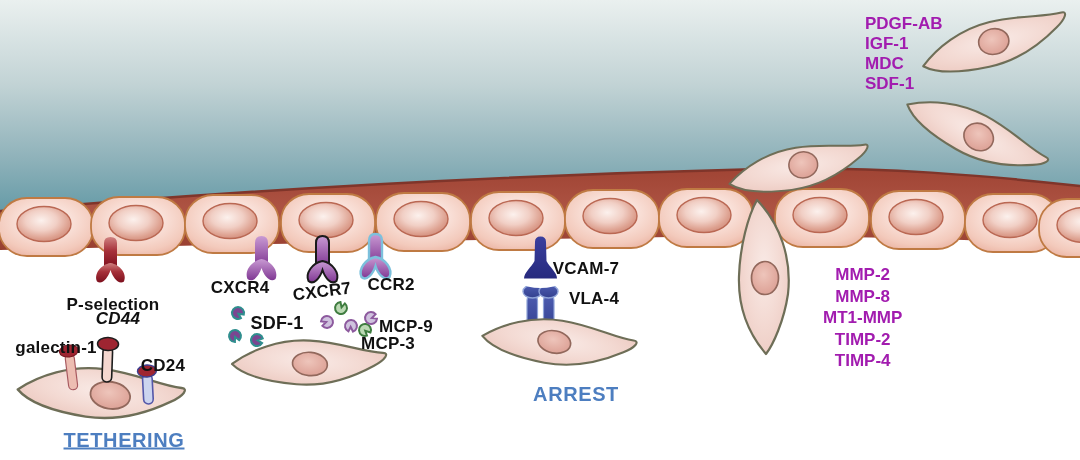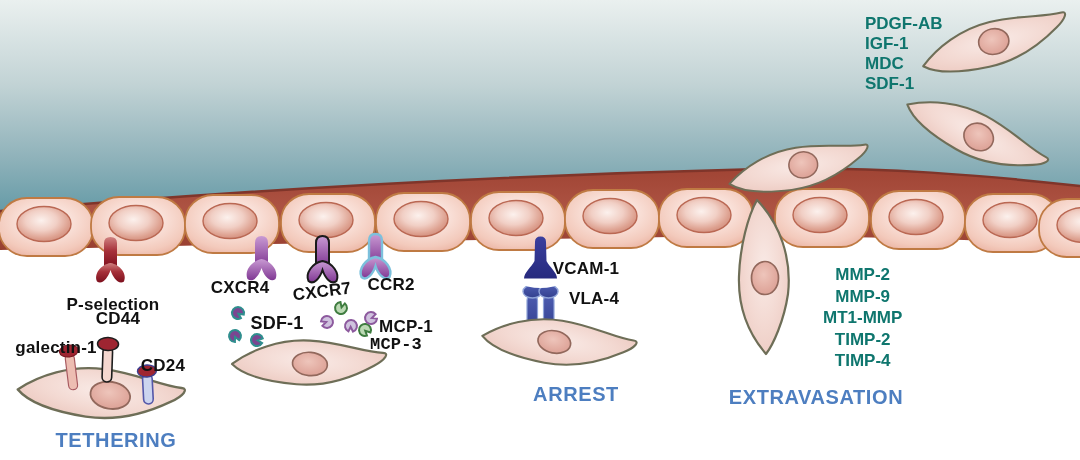--- a/index.html
+++ b/index.html
@@ -6,21 +6,21 @@
   #stage{position:relative;width:1080px;height:460px;overflow:hidden;background:#ffffff;
          font-family:"Liberation Sans",sans-serif;}
   #art{position:absolute;left:0;top:0;width:1080px;height:460px;z-index:1;}
   .lbl{position:absolute;z-index:3;font-weight:bold;font-size:17px;color:#111;
        white-space:nowrap;letter-spacing:.2px;transform:translate(-50%,-50%);
        font-family:"Liberation Sans",sans-serif;}
   .big{font-size:18px;}
   .stage-lbl{position:absolute;z-index:3;font-weight:bold;font-size:20px;color:#4d7ec0;
        white-space:nowrap;letter-spacing:.6px;transform:translate(-50%,-50%);
        font-family:"Liberation Sans",sans-serif;}
-  .vlist{position:absolute;z-index:3;font-weight:bold;font-size:17px;color:#0f766e;
+  .vlist{position:absolute;z-index:3;font-weight:bold;font-size:17px;color:#a21caf;
        white-space:nowrap;font-family:"Liberation Sans",sans-serif;}
   .vlist div{line-height:21.5px;}
   .vlist.factors div{line-height:20px;}
   .rot{transform:translate(-50%,-50%) rotate(-7deg);}
   
   .endo{fill:url(#gEndo);stroke:#bf7a43;stroke-width:1.8;}
   .endoNuc{fill:url(#gNuc);stroke:#ba6853;stroke-width:1.4;}
   .tumor{fill:url(#gTumor);stroke:#6e6e57;stroke-width:2.2;stroke-linejoin:round;}
   .tumorNuc{fill:url(#gTumorNuc);stroke:#92685c;stroke-width:1.7;}
   .redRec{fill:url(#gRed);}
@@ -234,46 +234,45 @@
     <use href="#chemoShape" class="chemoPur" transform="translate(371,318) rotate(-40)"></use>
   </g>
 
   <g transform="translate(560,343) rotate(11) scale(0.97)">
     <use href="#spindleShape" class="tumor"></use>
     <ellipse class="tumorNuc" cx="-6" cy="0" rx="17" ry="11.5"></ellipse>
   </g>
 </svg>
 
 <div class="lbl" style="left:113px;top:288px;margin-top:17px;">P-selection</div>
-<div class="lbl" style="left:118px;top:319px;">CD44</div>
+<div class="lbl" style="left:118px;top:319px;font-style:italic;">CD44</div>
 <div class="lbl" style="left:56px;top:348px;">galectin-1</div>
 <div class="lbl" style="left:163px;top:366px;">CD24</div>
 
 <div class="lbl" style="left:240px;top:288px;">CXCR4</div>
 <div class="lbl rot" style="left:322px;top:292px;">CXCR7</div>
 <div class="lbl" style="left:391px;top:285px;">CCR2</div>
 <div class="lbl big" style="left:277px;top:323px;">SDF-1</div>
-<div class="lbl" style="left:406px;top:327px;">MCP-1</div>
-<div class="lbl" style="left:396px;top:344px;font-family:Liberation Mono, monospace;">MCP-3</div>
-
-<div class="lbl" style="left:586px;top:269px;">VCAM-1</div>
+<div class="lbl" style="left:406px;top:327px;">MCP-9</div>
+<div class="lbl" style="left:388px;top:344px;">MCP-3</div>
+
+<div class="lbl" style="left:586px;top:269px;">VCAM-7</div>
 <div class="lbl" style="left:594px;top:299px;">VLA-4</div>
 
 <div class="vlist" style="left:823px;top:264px;text-align:center;">
   <div>MMP-2</div>
-  <div>MMP-9</div>
+  <div>MMP-8</div>
   <div>MT1-MMP</div>
   <div>TIMP-2</div>
   <div>TIMP-4</div>
 </div>
 
 <div class="vlist factors" style="left:865px;top:14px;">
   <div>PDGF-AB</div>
   <div>IGF-1</div>
   <div>MDC</div>
   <div>SDF-1</div>
 </div>
 
-<div class="stage-lbl" style="left:116px;top:440px;">TETHERING</div>
+<div class="stage-lbl" style="left:124px;top:440px;text-decoration:underline;">TETHERING</div>
 <div class="stage-lbl" style="left:576px;top:394px;">ARREST</div>
-<div class="stage-lbl" style="left:816px;top:397px;">EXTRAVASATION</div>
 
 </div>
 
 </body></html>

